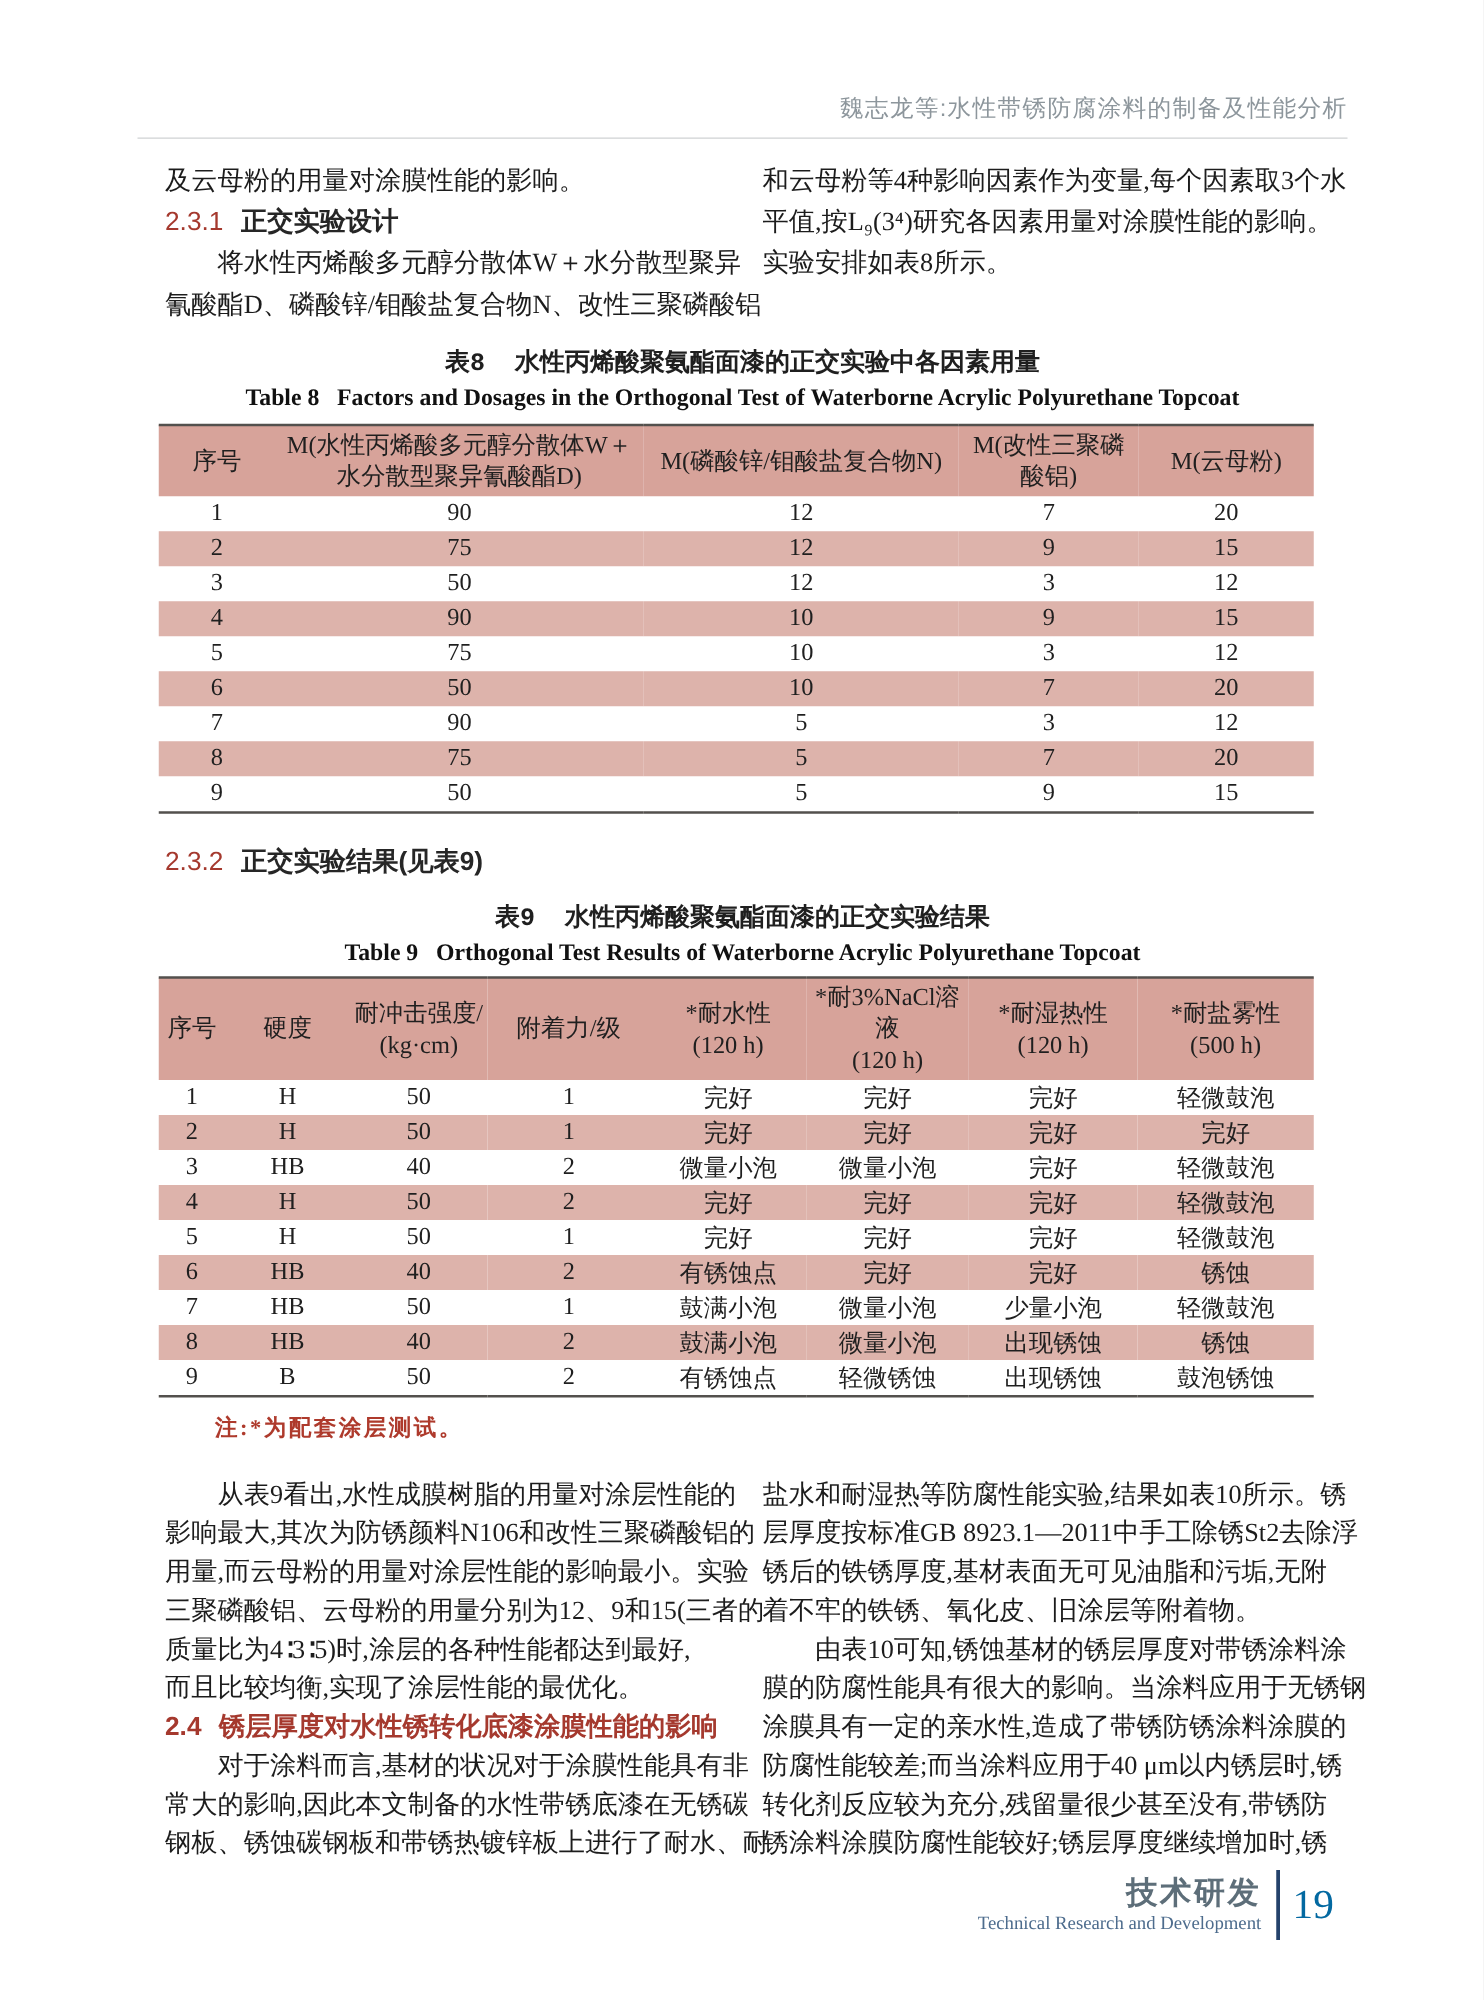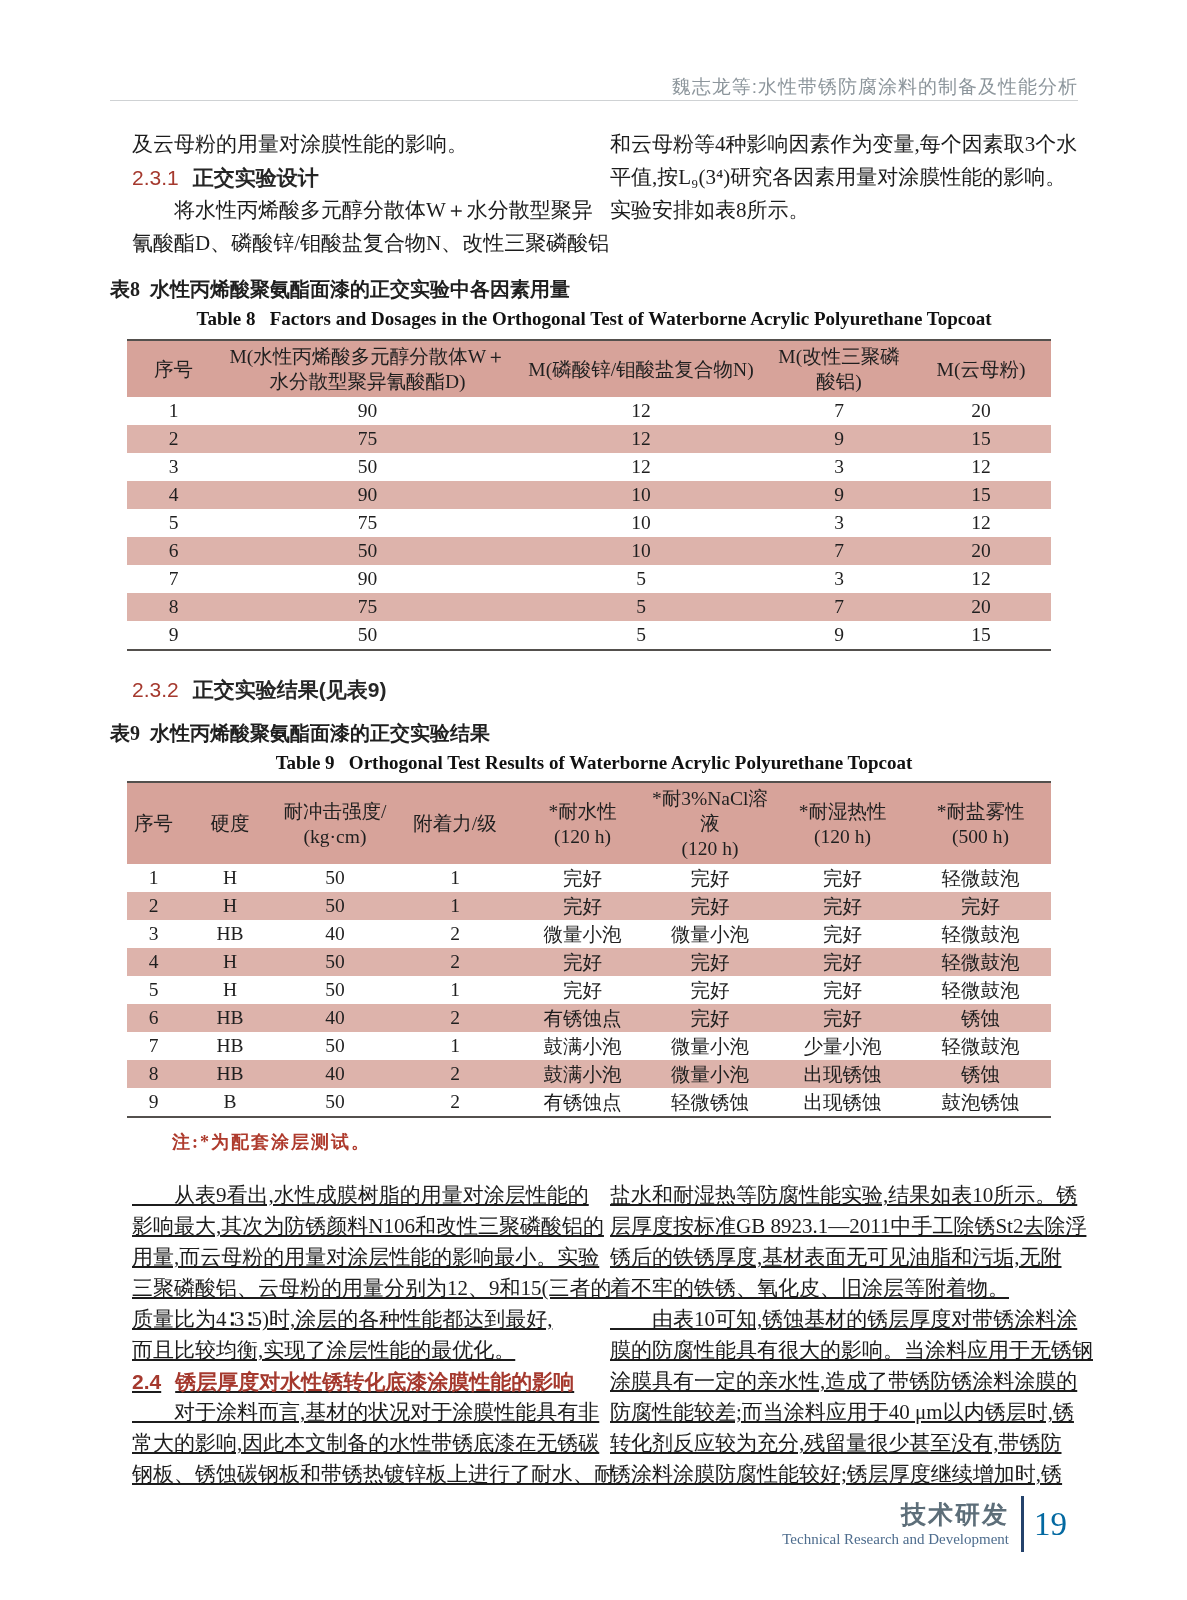--- a/index.html
+++ b/index.html
@@ -7,42 +7,42 @@
     position:relative; width:1187px; height:1600px; margin:0 auto;
     background:#ffffff; color:#1c1c1c; overflow:hidden;
     font-family:"Liberation Serif","DejaVu Serif",serif;
   }
 
   
   .running-head {
     position:absolute; top:74px; left:110px; width:968px;
     text-align:right; font-family:"Liberation Sans","DejaVu Sans",sans-serif;
     font-size:19px; color:#8d969c; letter-spacing:1px;
-    border-bottom:1px solid #cfd2d4;
+    padding-bottom:10px; border-bottom:1px solid #cfd2d4;
   }
 
   .content { position:absolute; top:128px; left:110px; width:968px; font-size:21px; }
 
   .cols { display:flex; gap:32px; padding:0 22px; }
   .col { flex:1; min-width:0; }
   .col .tline { white-space:nowrap; line-height:33px; height:33px; }
   .body-cols .col .tline { line-height:31px; height:31px; }
 
   .sec { line-height:33px; height:33px; white-space:nowrap;
          font-family:"Liberation Sans","DejaVu Sans",sans-serif; font-size:21px; }
   .sec .sec-num { color:#a5392e; margin-right:14px; }
   .sec .sec-title { font-weight:700; color:#262626; }
   .sec.standalone { padding:0 22px; margin-top:22px; }
   .sec.red-sec { line-height:31px; height:31px; }
   .sec.red-sec .sec-num { font-weight:700; }
   .sec.red-sec .sec-title { color:#a5392e;text-align:center; }
 
   .tbl-caption-cn {
-    white-space:pre; margin-top:16px;
-    font-family:Liberation Serif, serif;
+    text-align:center; white-space:pre; margin-top:16px;
+    font-family:Liberation Mono, monospace;
     font-weight:700; font-size:20px; color:#1f1f1f;
   }
   .tbl-caption-en {
     text-align:center; white-space:pre; margin-top:5px;
     font-family:"Liberation Serif","DejaVu Serif",serif;
     font-weight:700; font-size:19px; color:#111;
   }
 
   table {
     border-collapse:collapse; table-layout:fixed;
@@ -59,21 +59,21 @@
   tbody td { text-align:center; vertical-align:middle; padding:0 2px; }
   .t8 tbody td { height:28px; }
   .t9 tbody td { height:28px; }
   tbody tr:nth-child(even) { background:#ddb3ab; }
 
   .note {
     margin:12px 0 0 62px; font-size:18px; font-weight:700;
     color:#ae3a2c; letter-spacing:2px;
   }
 
-  .body-cols { margin-top:26px;text-decoration:underline; }
+  .body-cols { margin-top:26px; }
 
   
   .footer { position:absolute; top:1496px; right:120px; display:flex; align-items:center; }
   .f-labels { text-align:right; }
   .f-cn { font-family:"Liberation Sans","DejaVu Sans",sans-serif; font-weight:700;
           font-size:25px; color:#5d6e79; line-height:28px; letter-spacing:2px; }
   .f-en { font-family:"Liberation Serif","DejaVu Serif",serif; font-size:15px;
           color:#4d6c8d; margin-top:3px; }
   .f-bar { width:3px; height:56px; background:#24426b; margin:0 10px 0 12px; }
   .f-num { font-family:"Liberation Serif","DejaVu Serif",serif; font-size:33px; color:#0369a1; }

